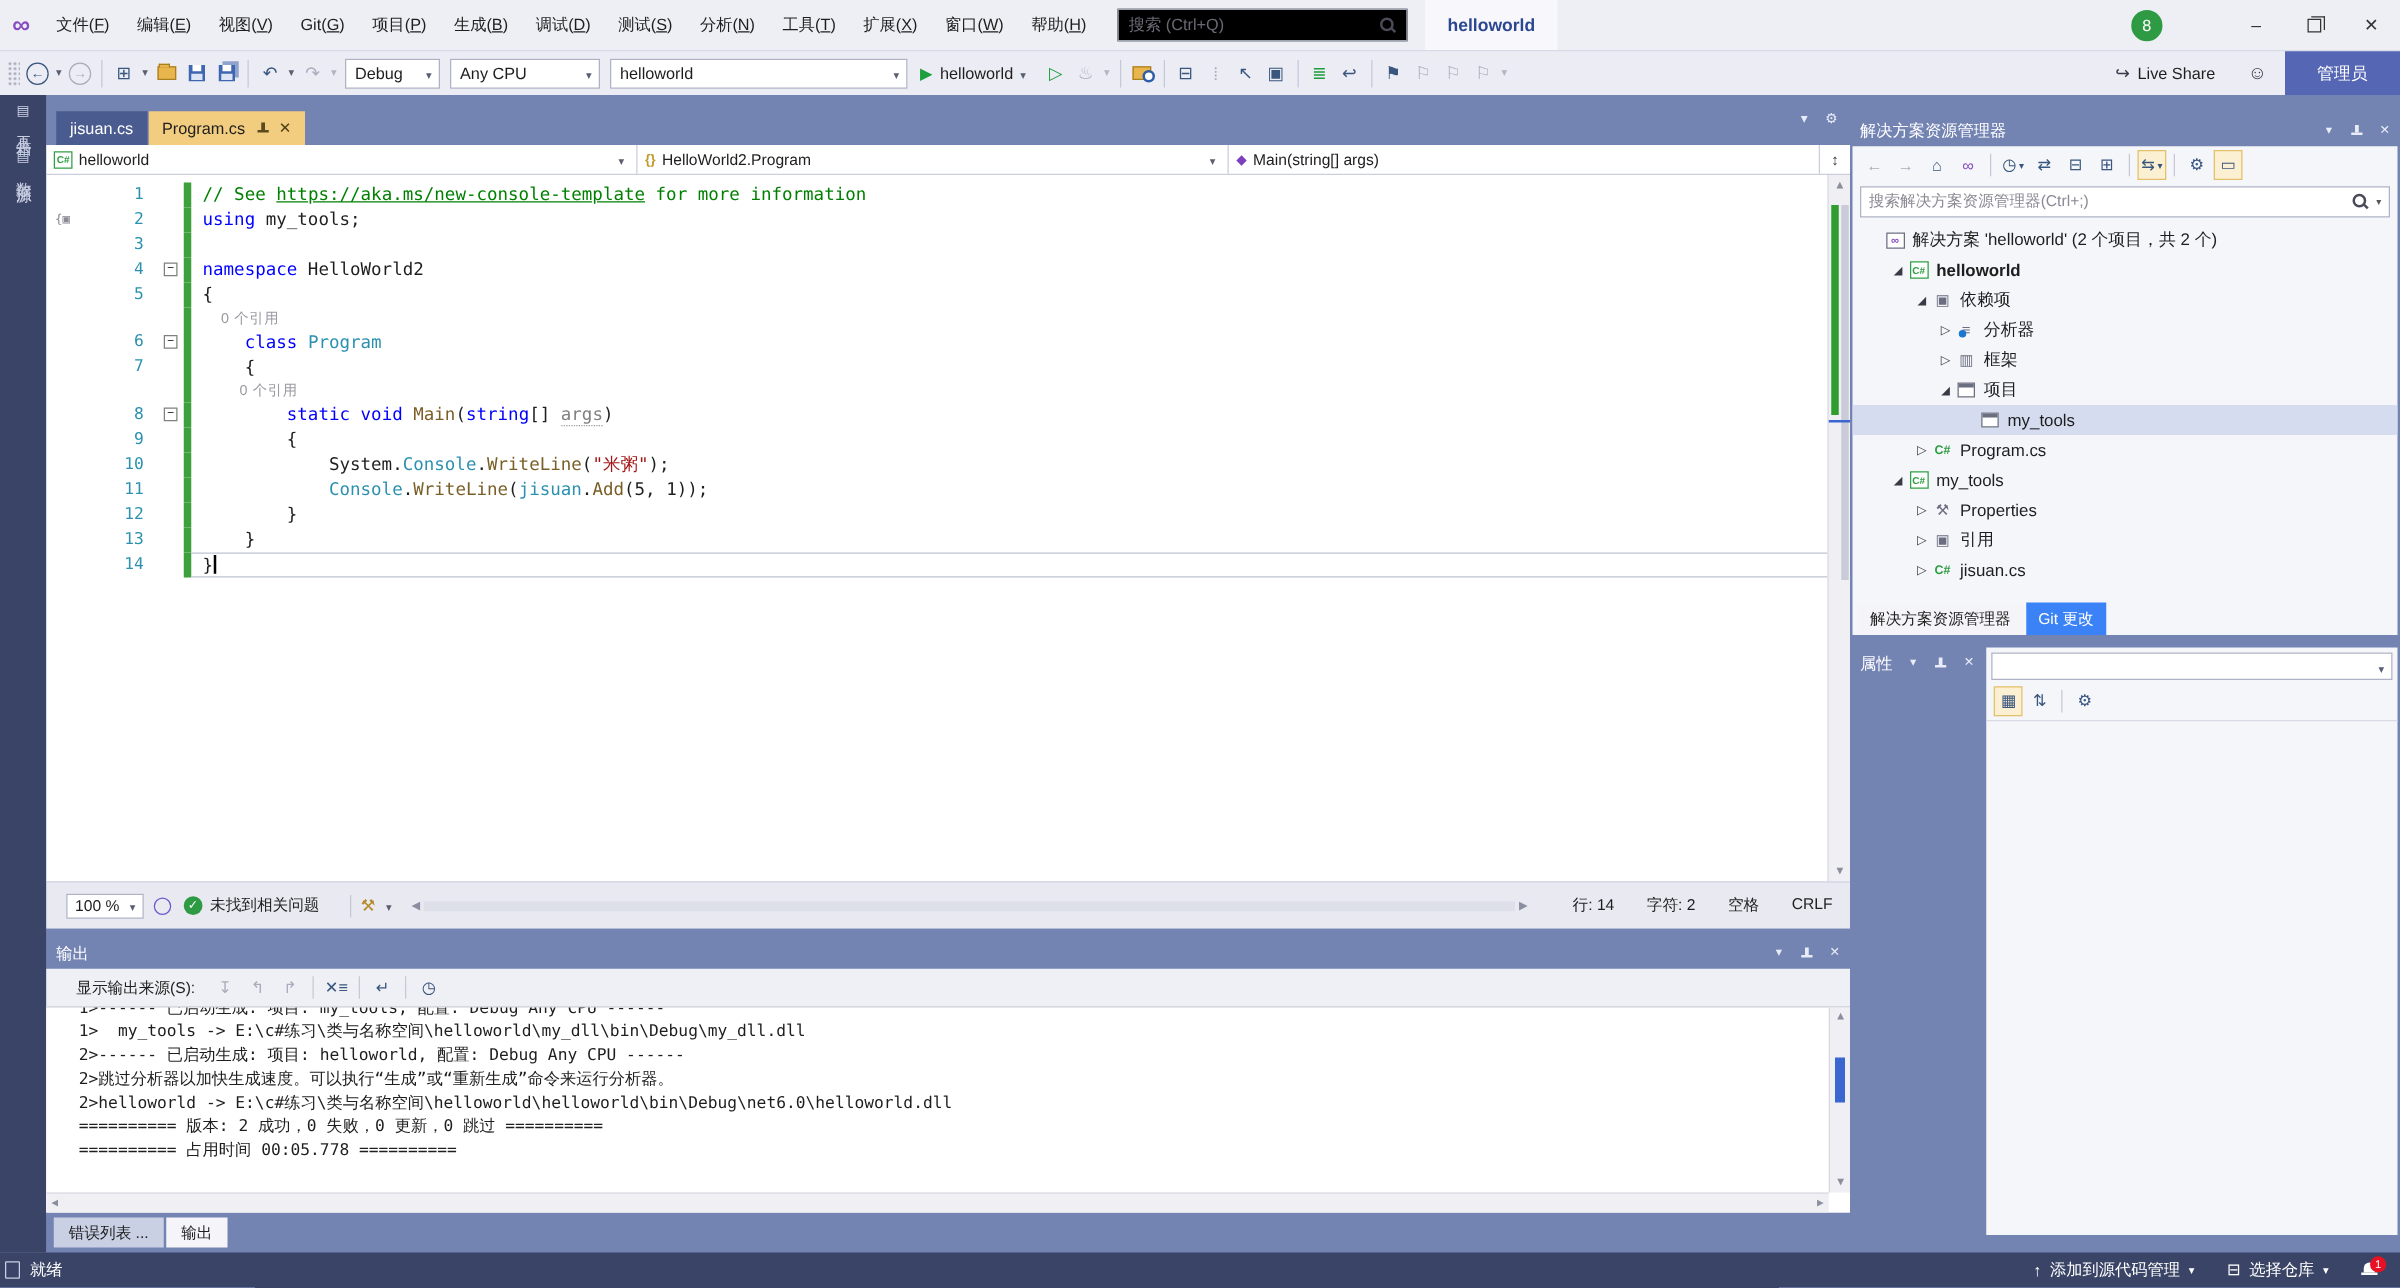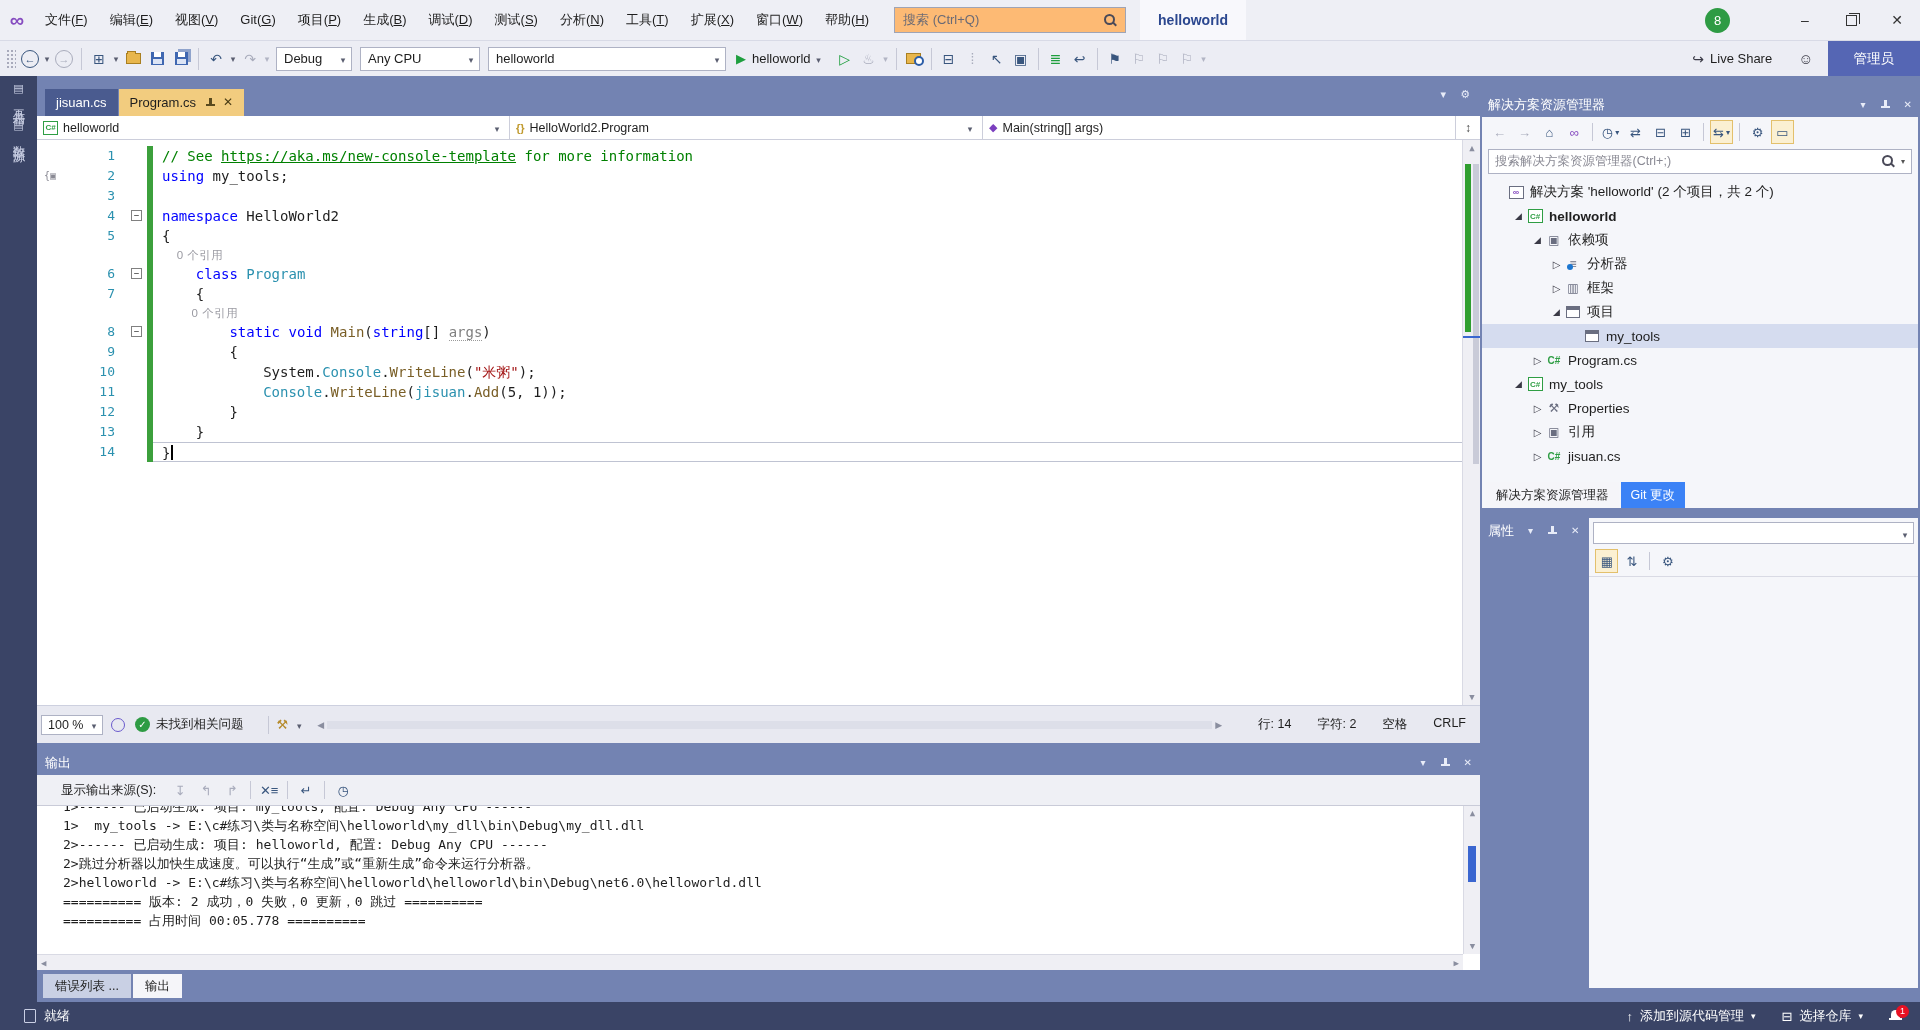--- a/index.html
+++ b/index.html
@@ -6,21 +6,21 @@
   html,body { width:1920px; height:1030px; overflow:hidden; }
   body { font-family:"Liberation Sans","DejaVu Sans",sans-serif; font-size:13px; color:#1e1e1e; background:#7383B2; }
   .stage { position:relative; width:1920px; height:1030px; }
 
   
   .titlebar { position:absolute; left:0; top:0; width:1920px; height:40px; background:#EEEFF5; display:flex; align-items:center; }
   .vslogo { width:34px; text-align:center; color:#864CC0; font-size:20px; font-weight:bold; }
   .menu { display:flex; align-items:center; height:100%; }
   .menu-item { padding:0 11px; line-height:40px; cursor:default; }
   .menu-item u { text-decoration:underline; }
-  .qsearch { margin-left:14px; width:232px; height:26px; background:#fdba74; border:1px solid #9FA4B5; display:flex; align-items:center; padding:0 8px; color:#6A6A75; }
+  .qsearch { margin-left:14px; width:232px; height:26px; background:#000000; border:1px solid #9FA4B5; display:flex; align-items:center; padding:0 8px; color:#6A6A75; }
   .qsearch .ph { flex:1; }
   .i-mag { position:relative; width:13px; height:13px; display:inline-block; }
   .i-mag::before { content:""; position:absolute; left:0; top:0; width:7px; height:7px; border:2px solid #4A4A58; border-radius:50%; }
   .i-mag::after { content:""; position:absolute; left:8px; top:9px; width:5px; height:2px; background:#4A4A58; transform:rotate(45deg); }
   .sol-badge { margin-left:14px; height:40px; line-height:40px; padding:0 18px; background:#F8F8FC; color:#2B478F; font-weight:bold; font-size:14px; }
   .tb-spacer { flex:1; }
   .acct-badge { width:25px; height:25px; border-radius:50%; background:#2E9B44; color:#fff; text-align:center; line-height:25px; font-size:13px; margin-right:52px; }
   .winbtn { width:46px; height:40px; display:flex; align-items:center; justify-content:center; color:#333; font-size:14px; }
   .i-maxbox { width:11px; height:11px; border:1px solid #333; position:relative; }
   .i-maxbox::before { content:""; position:absolute; left:2px; top:-3px; width:10px; height:10px; border:1px solid #333; border-left:none; border-bottom:none; }
@@ -100,21 +100,21 @@
   .s-ty { color:#2B91AF; } .s-me { color:#795E26; }
   .s-str { color:#A31515; } .s-par { color:#808080; border-bottom:1px dotted #9a9a9a; }
   .vsb { position:absolute; right:0; top:0; bottom:0; width:18px; background:#EFEFF4; border-left:1px solid #D9DAE4; }
   .vsb .sa { position:absolute; left:0; width:18px; height:16px; color:#8A8E9F; font-size:9px; text-align:center; line-height:16px; }
   .vsb .sa.up { top:0; } .vsb .sa.dn { bottom:0; }
   .vsb-green { position:absolute; left:2px; top:24px; width:6px; height:168px; background:#2F9E2F; }
   .vsb-blue { position:absolute; left:0; right:0; top:196px; height:2px; background:#3A66D0; }
   .vsb-thumb { position:absolute; left:10px; top:24px; width:6px; height:300px; background:#C9CBD8; }
 
   
-  .edstatus { height:39px; background:#E8E9F1; border-top:1px solid #CDD0DF; display:flex; align-items:center; font-size:12.5px; padding-left:4px; }
+  .edstatus { height:39px; background:#E8E9F1; border-top:1px solid #CDD0DF; display:flex; align-items:center; font-size:12.5px; padding-left:16px; }
   .zoom-combo { width:62px; height:20px; background:#fff; border:1px solid #AEB2C4; display:flex; align-items:center; padding-left:6px; margin-right:8px; }
   .zoom-combo .val { flex:1; }
   .i-person { width:14px; height:14px; border:1.5px solid #6A5ACD; border-radius:50%; position:relative; margin-right:10px; }
   .i-check { width:15px; height:15px; border-radius:50%; background:#2E9B44; color:#fff; font-size:10px; line-height:15px; text-align:center; margin-right:6px; }
   .health-text { margin-right:16px; }
   .ed-sep { width:1px; height:18px; background:#C6C8D6; margin:0 8px; }
   .i-wand { color:#B58A2A; font-size:13px; margin-right:3px; }
   .hsb { flex:1; display:flex; align-items:center; margin:0 10px; color:#8A8E9F; }
   .hsb .ha { font-size:9px; }
   .hsb .htrack { flex:1; height:8px; background:#DDDFE9; margin:0 3px; }
@@ -188,21 +188,21 @@
   .setab.idle { background:#3b82f6; color:#fff; margin-left:2px; }
   .v-splitter2 { height:10px; }
   .props-panel { flex:1; display:flex; flex-direction:row; }
   .props-body { flex:1; background:#F5F6FA; margin:0 2px 14px 2px; display:flex; flex-direction:column; }
   .props-combo { height:22px; background:#fff; border:1px solid #AEB2C4; margin:4px 4px 2px 4px; display:flex; align-items:center; justify-content:flex-end; }
   .props-toolbar { height:30px; display:flex; align-items:center; padding-left:6px; gap:2px; }
   .props-rest { flex:1; border-top:1px solid #D9DAE4; }
 
   
   .statusbar { position:absolute; left:0; top:1002px; width:1920px; height:28px; background:#3A4466; color:#fff; display:flex; align-items:center; font-size:13px; }
-  .sb-left { display:flex; align-items:center; gap:8px; padding-left:24px; }
+  .sb-left { display:flex; align-items:center; gap:8px; padding-left:4px; }
   .sb-doc { width:12px; height:14px; border:1.5px solid #C9CFE4; border-radius:1px; }
   .sb-right { margin-left:auto; display:flex; align-items:center; gap:26px; padding-right:18px; }
   .sb-item { display:flex; align-items:center; gap:7px; }
   .sb-dd { font-size:9px; }
   .i-bell { position:relative; width:13px; height:13px; }
   .i-bell::before { content:""; position:absolute; left:2px; top:0; width:9px; height:8px; background:#fff; border-radius:5px 5px 0 0; }
   .i-bell::after { content:""; position:absolute; left:0; top:8px; width:13px; height:2px; background:#fff; }
   .bell-badge { position:absolute; right:-7px; top:-5px; min-width:13px; height:13px; border-radius:50%; background:#E81123; color:#fff; font-size:9px; line-height:13px; text-align:center; }
 </style>
 </head>

